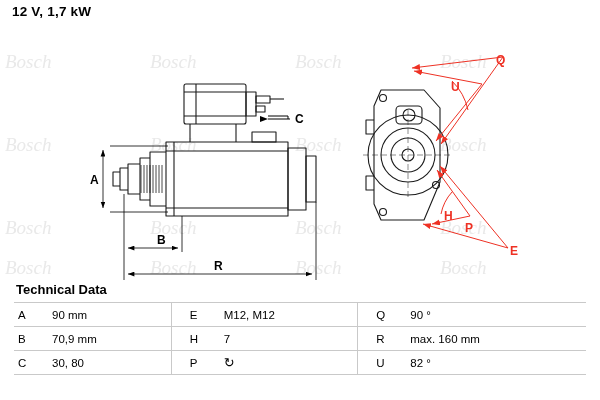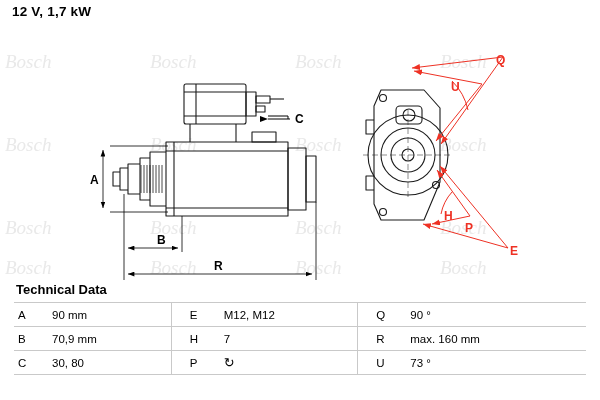--- a/index.html
+++ b/index.html
@@ -240,19 +240,19 @@
         <tr>
           <td class="k">C</td>
           <td class="v">30, 80</td>
           <td class="sep"></td>
           <td class="c1k">P</td>
           <td class="v">
             <span class="rot-icon">↻</span>
           </td>
           <td class="sep"></td>
           <td class="c1k">U</td>
-          <td class="v">73 °</td>
+          <td class="v">82 °</td>
         </tr>
       </tbody>
     </table>
   </div>
 
 </div>
 
 </body></html>

